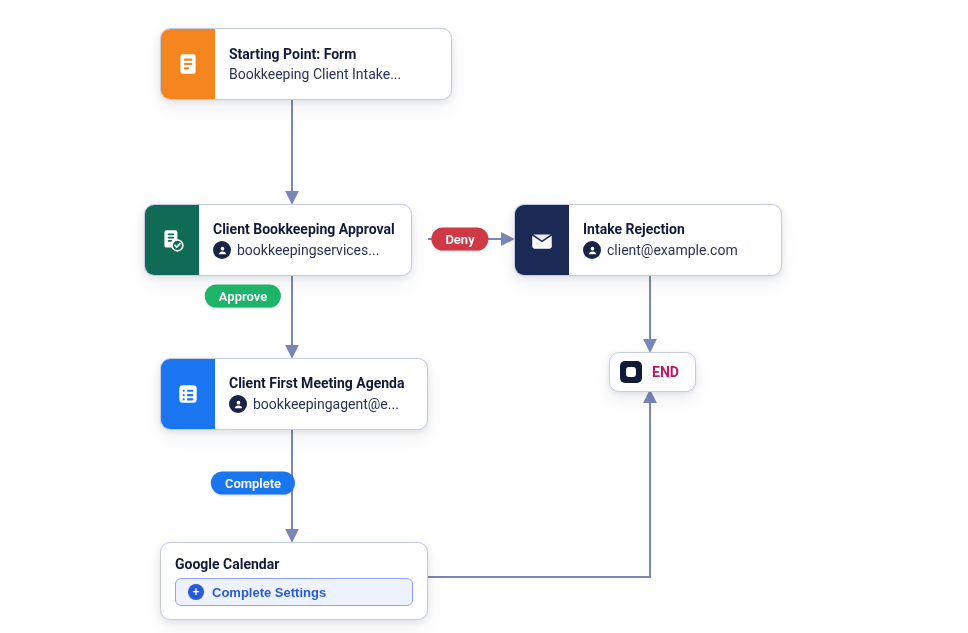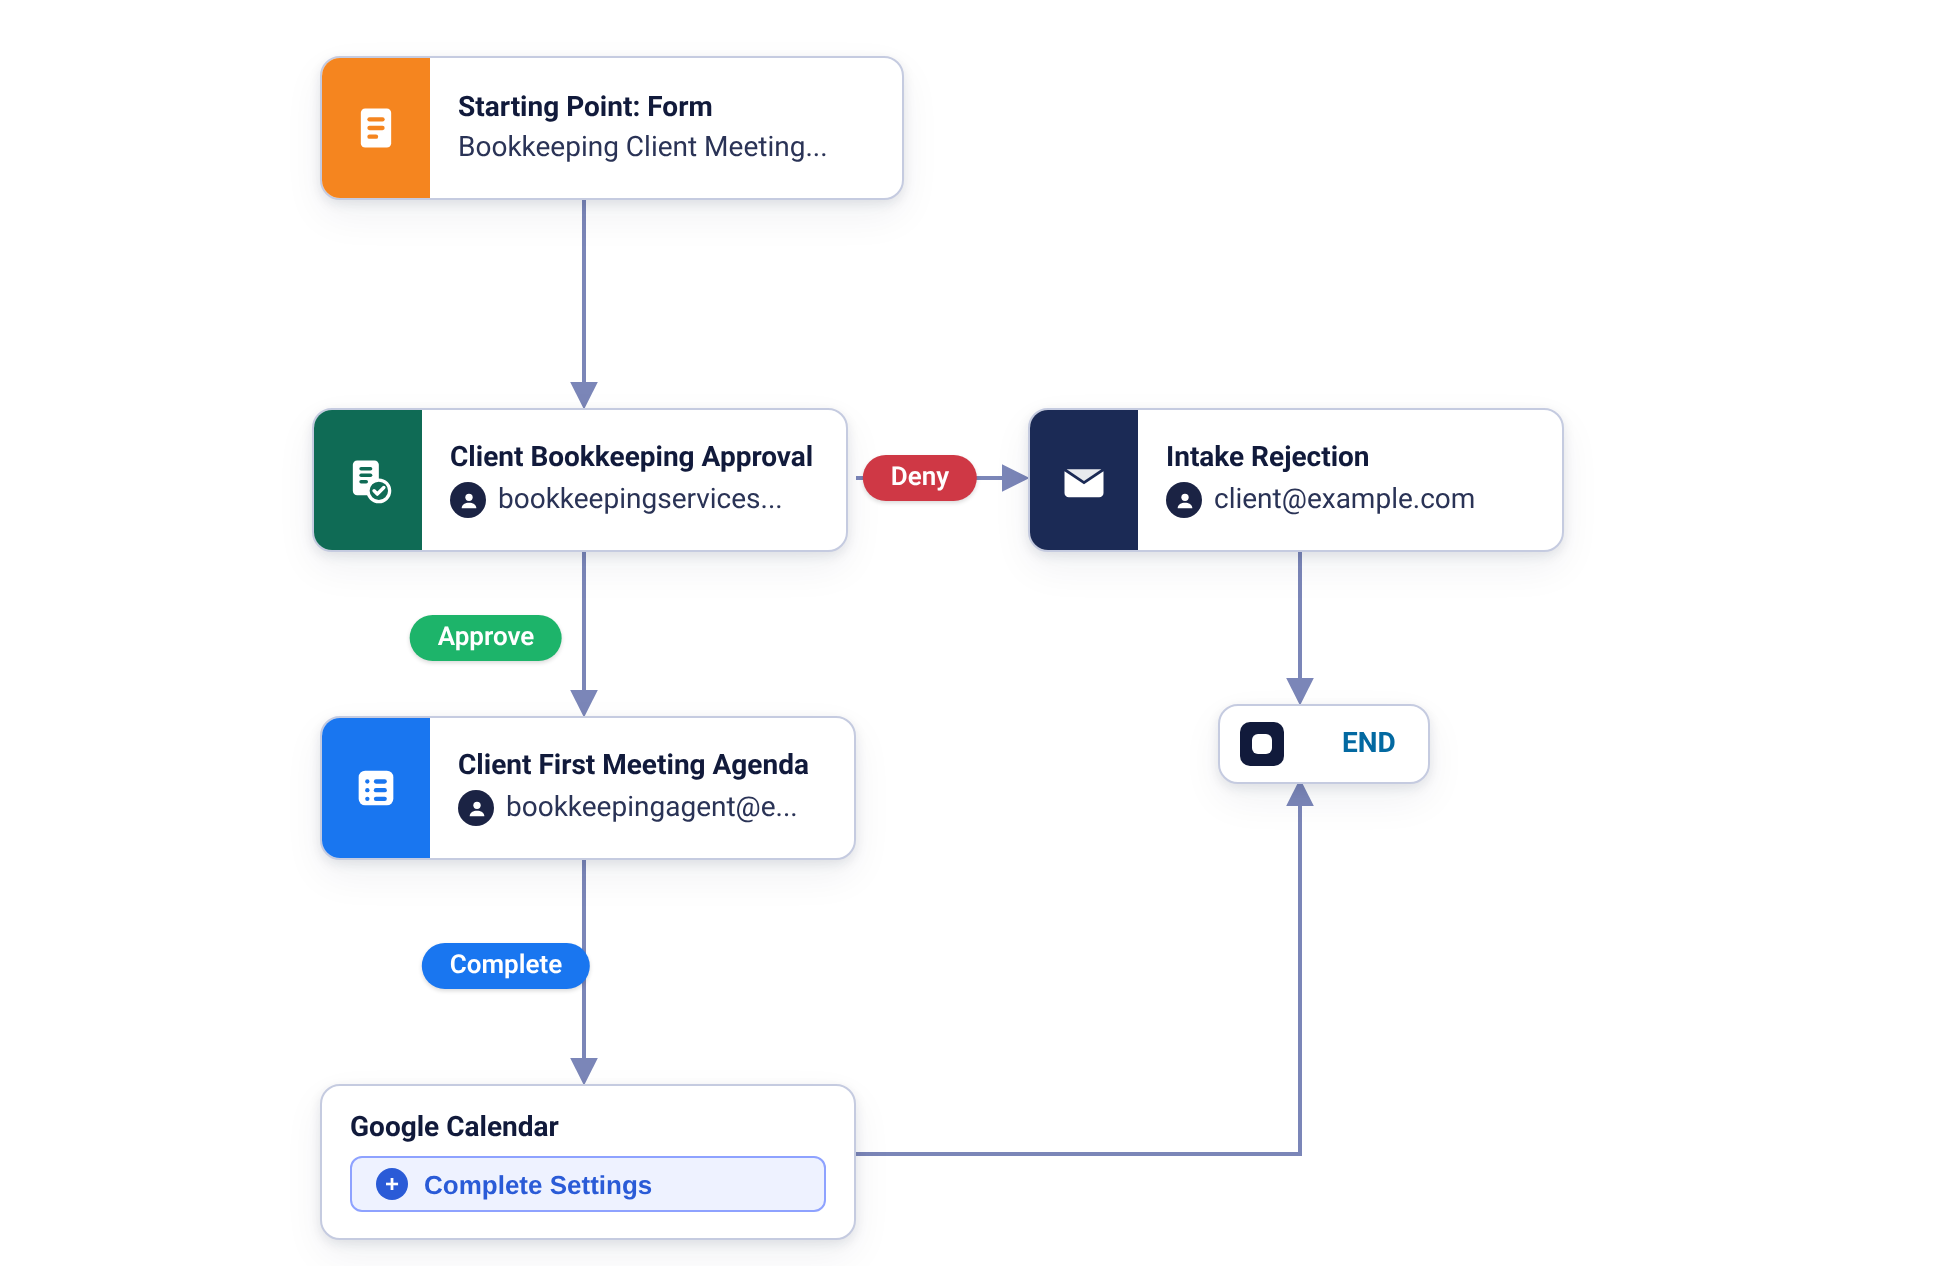--- a/index.html
+++ b/index.html
@@ -98,21 +98,21 @@
     box-shadow: 0 2px 6px rgba(20,30,60,0.10), 0 8px 20px rgba(20,30,60,0.06);
   }
   .end-node .stop {
     width: 22px; height: 22px; border-radius: 5px;
     background: #111a3b;
     display:flex;align-items:center;justify-content:center;
   }
   .end-node .stop::after {
     content:""; width:10px; height:10px; border-radius:3px; background:#fff;
   }
-  .end-node .label { font-size: 14px; font-weight: 700; color:#0369a1;margin-left:19px; }
+  .end-node .label { font-size: 14px; font-weight: 700; color:#be185d; }
 
   
   .settings-btn {
     display:inline-flex; align-items:center; gap:8px;
     border: 1px solid #8ea2ff;
     background: #eef2ff;
     color: #2a5bd7;
     font-size: 13px; font-weight:700;
     padding: 5px 12px;
     border-radius: 6px;
@@ -162,25 +162,25 @@
   <div class="iconcol" style="background:#f5851f;">
     <svg width="26" height="26" viewBox="0 0 24 24" fill="none">
           <rect x="5" y="3" width="14" height="18" rx="2" fill="#fff"></rect>
           <rect x="8" y="7" width="8" height="2" rx="1" fill="#f5851f"></rect>
           <rect x="8" y="11" width="8" height="2" rx="1" fill="#f5851f"></rect>
           <rect x="8" y="15" width="5" height="2" rx="1" fill="#f5851f"></rect>
         </svg>
   </div>
   <div class="body">
     <div class="title">Starting Point: Form</div>
-    <div class="sub">Bookkeeping Client Meeting...</div>
-  </div>
-</div>
-
-<div class="node" style="left:156px; top:204px; width:268px;">
+    <div class="sub">Bookkeeping Client Intake...</div>
+  </div>
+</div>
+
+<div class="node" style="left:144px; top:204px; width:268px;">
   <div class="iconcol" style="background:#0f6b55;">
     <svg width="26" height="26" viewBox="0 0 24 24" fill="none">
           <rect x="5" y="3" width="12" height="16" rx="2" fill="#fff"></rect>
           <rect x="8" y="6" width="6" height="1.6" rx="0.8" fill="#0f6b55"></rect>
           <rect x="8" y="9" width="6" height="1.6" rx="0.8" fill="#0f6b55"></rect>
           <rect x="8" y="12" width="4" height="1.6" rx="0.8" fill="#0f6b55"></rect>
           <circle cx="17" cy="17" r="5" fill="#0f6b55" stroke="#fff" stroke-width="1.5"></circle>
           <path d="M14.8 17 l1.5 1.5 l3 -3" stroke="#fff" stroke-width="1.6" fill="none" stroke-linecap="round" stroke-linejoin="round"></path>
         </svg>
   </div>
@@ -253,17 +253,17 @@
       <span>client@example.com</span>
     </div>
   </div>
 </div>
 
 <div class="end-node" style="left:609px; top:352px;">
   <div class="stop"></div>
   <div class="label">END</div>
 </div>
 
-<div class="pill" style="left:243px; top:319px; background:#1db46a;">Approve</div>
+<div class="pill" style="left:243px; top:296px; background:#1db46a;">Approve</div>
 <div class="pill" style="left:460px; top:239px; background:#cf3845;">Deny</div>
 <div class="pill" style="left:253px; top:483px; background:#1976f0;">Complete</div>
 
 </div>
 
 </body></html>

